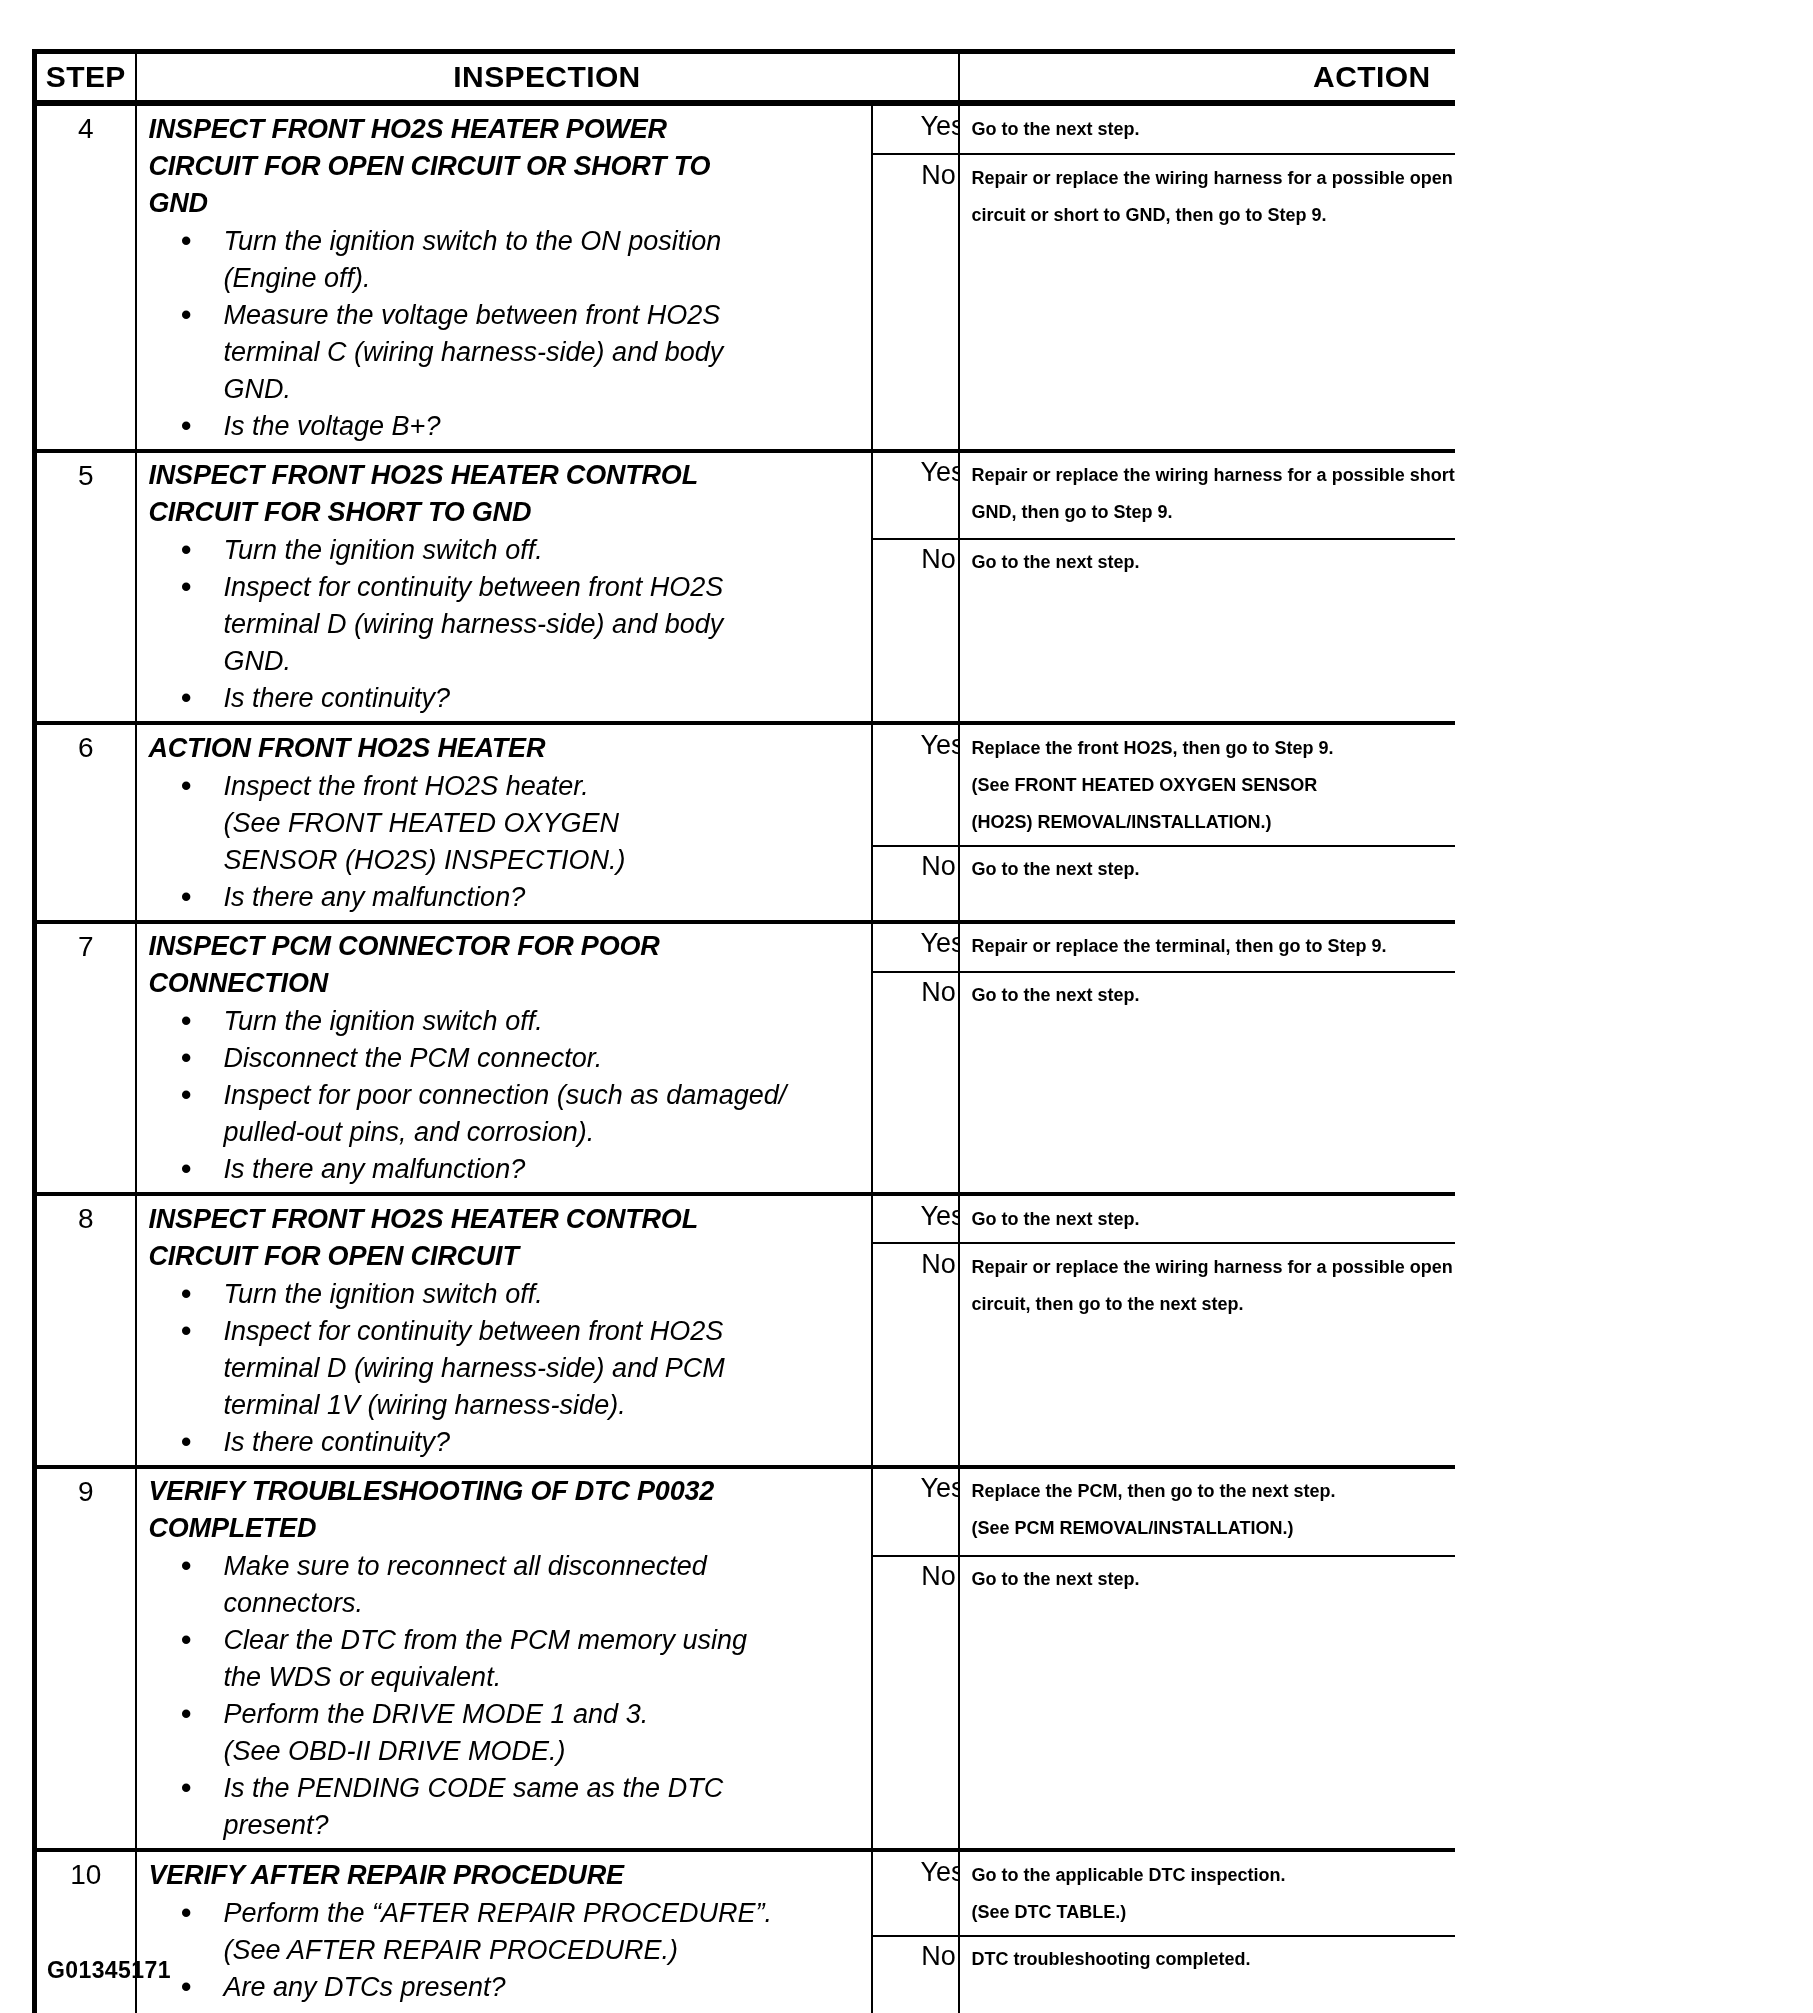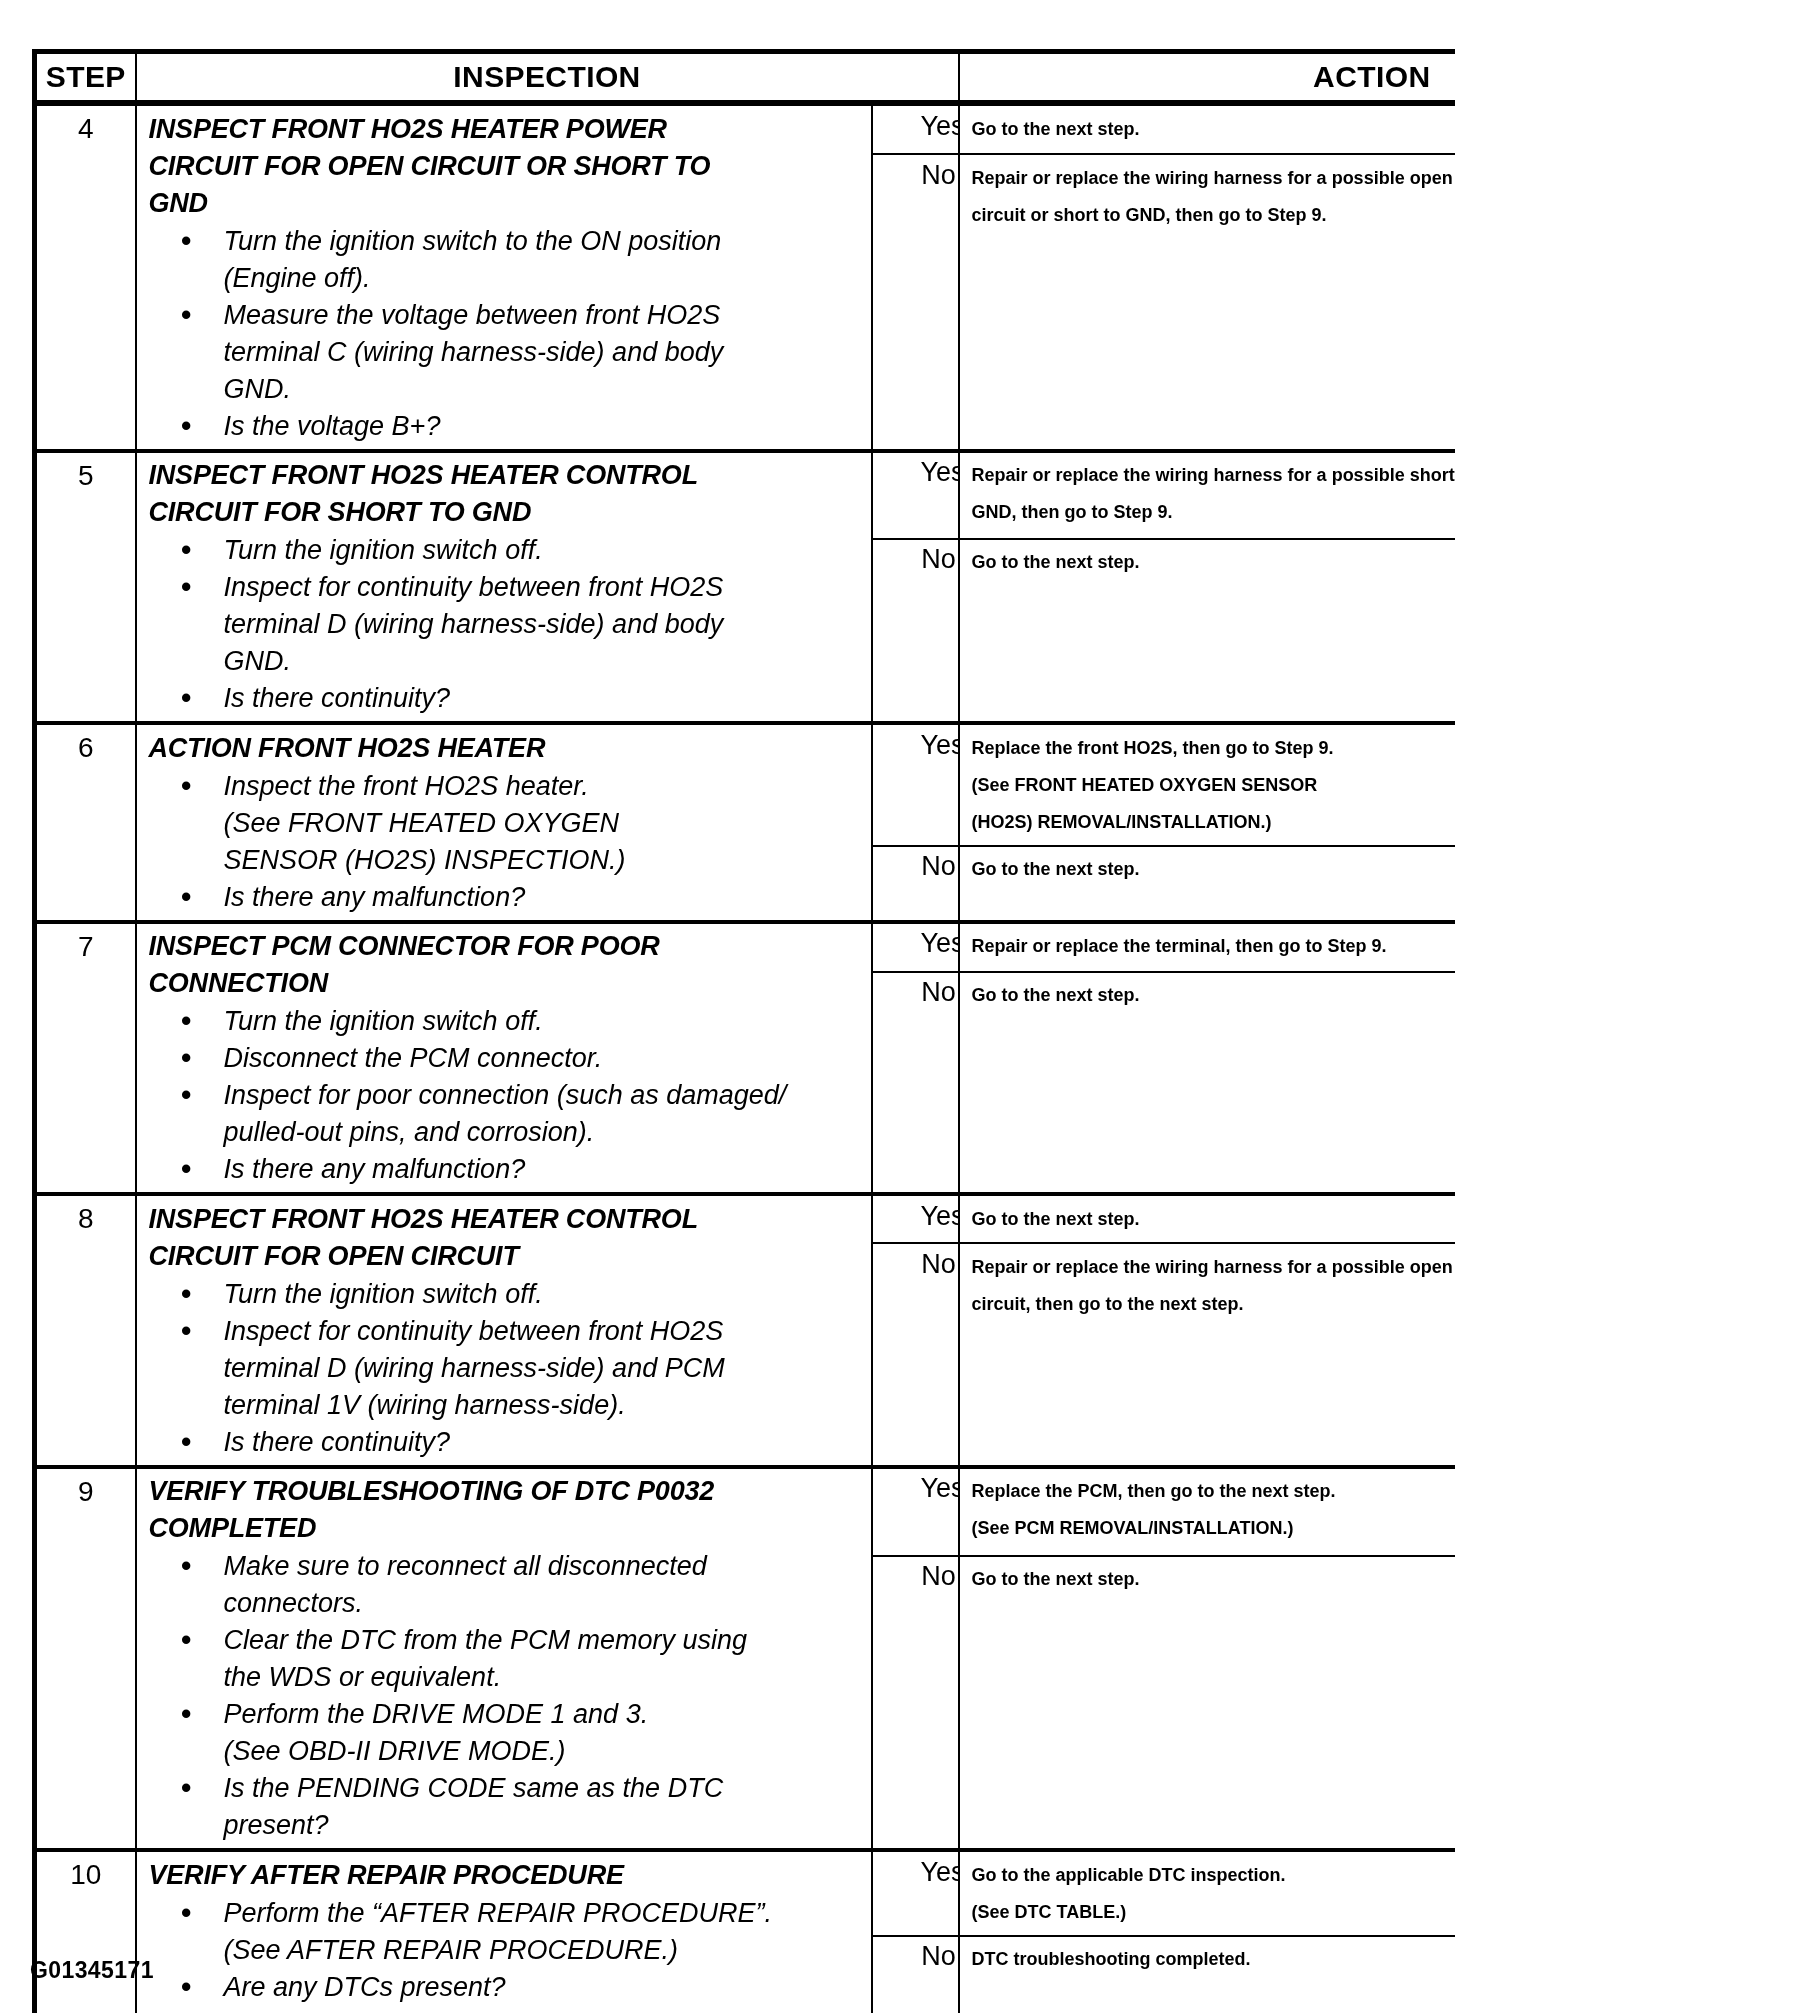--- a/index.html
+++ b/index.html
@@ -77,21 +77,21 @@
   }
   .action-cell {
     font-size: 18px;
     line-height: 37px;
     padding: 4.3px 8.5px 4.3px 12px;
     white-space: pre-line;
     font-weight: bold;
   }
   .figure-id {
     position: absolute;
-    left: 30px;
+    left: 47px;
     top: 1957px;
     font-size: 23px;
     font-weight: bold;
     letter-spacing: 0.4px;
   }
 </style>
 </head>
 <body>
 
 <div class="page">

